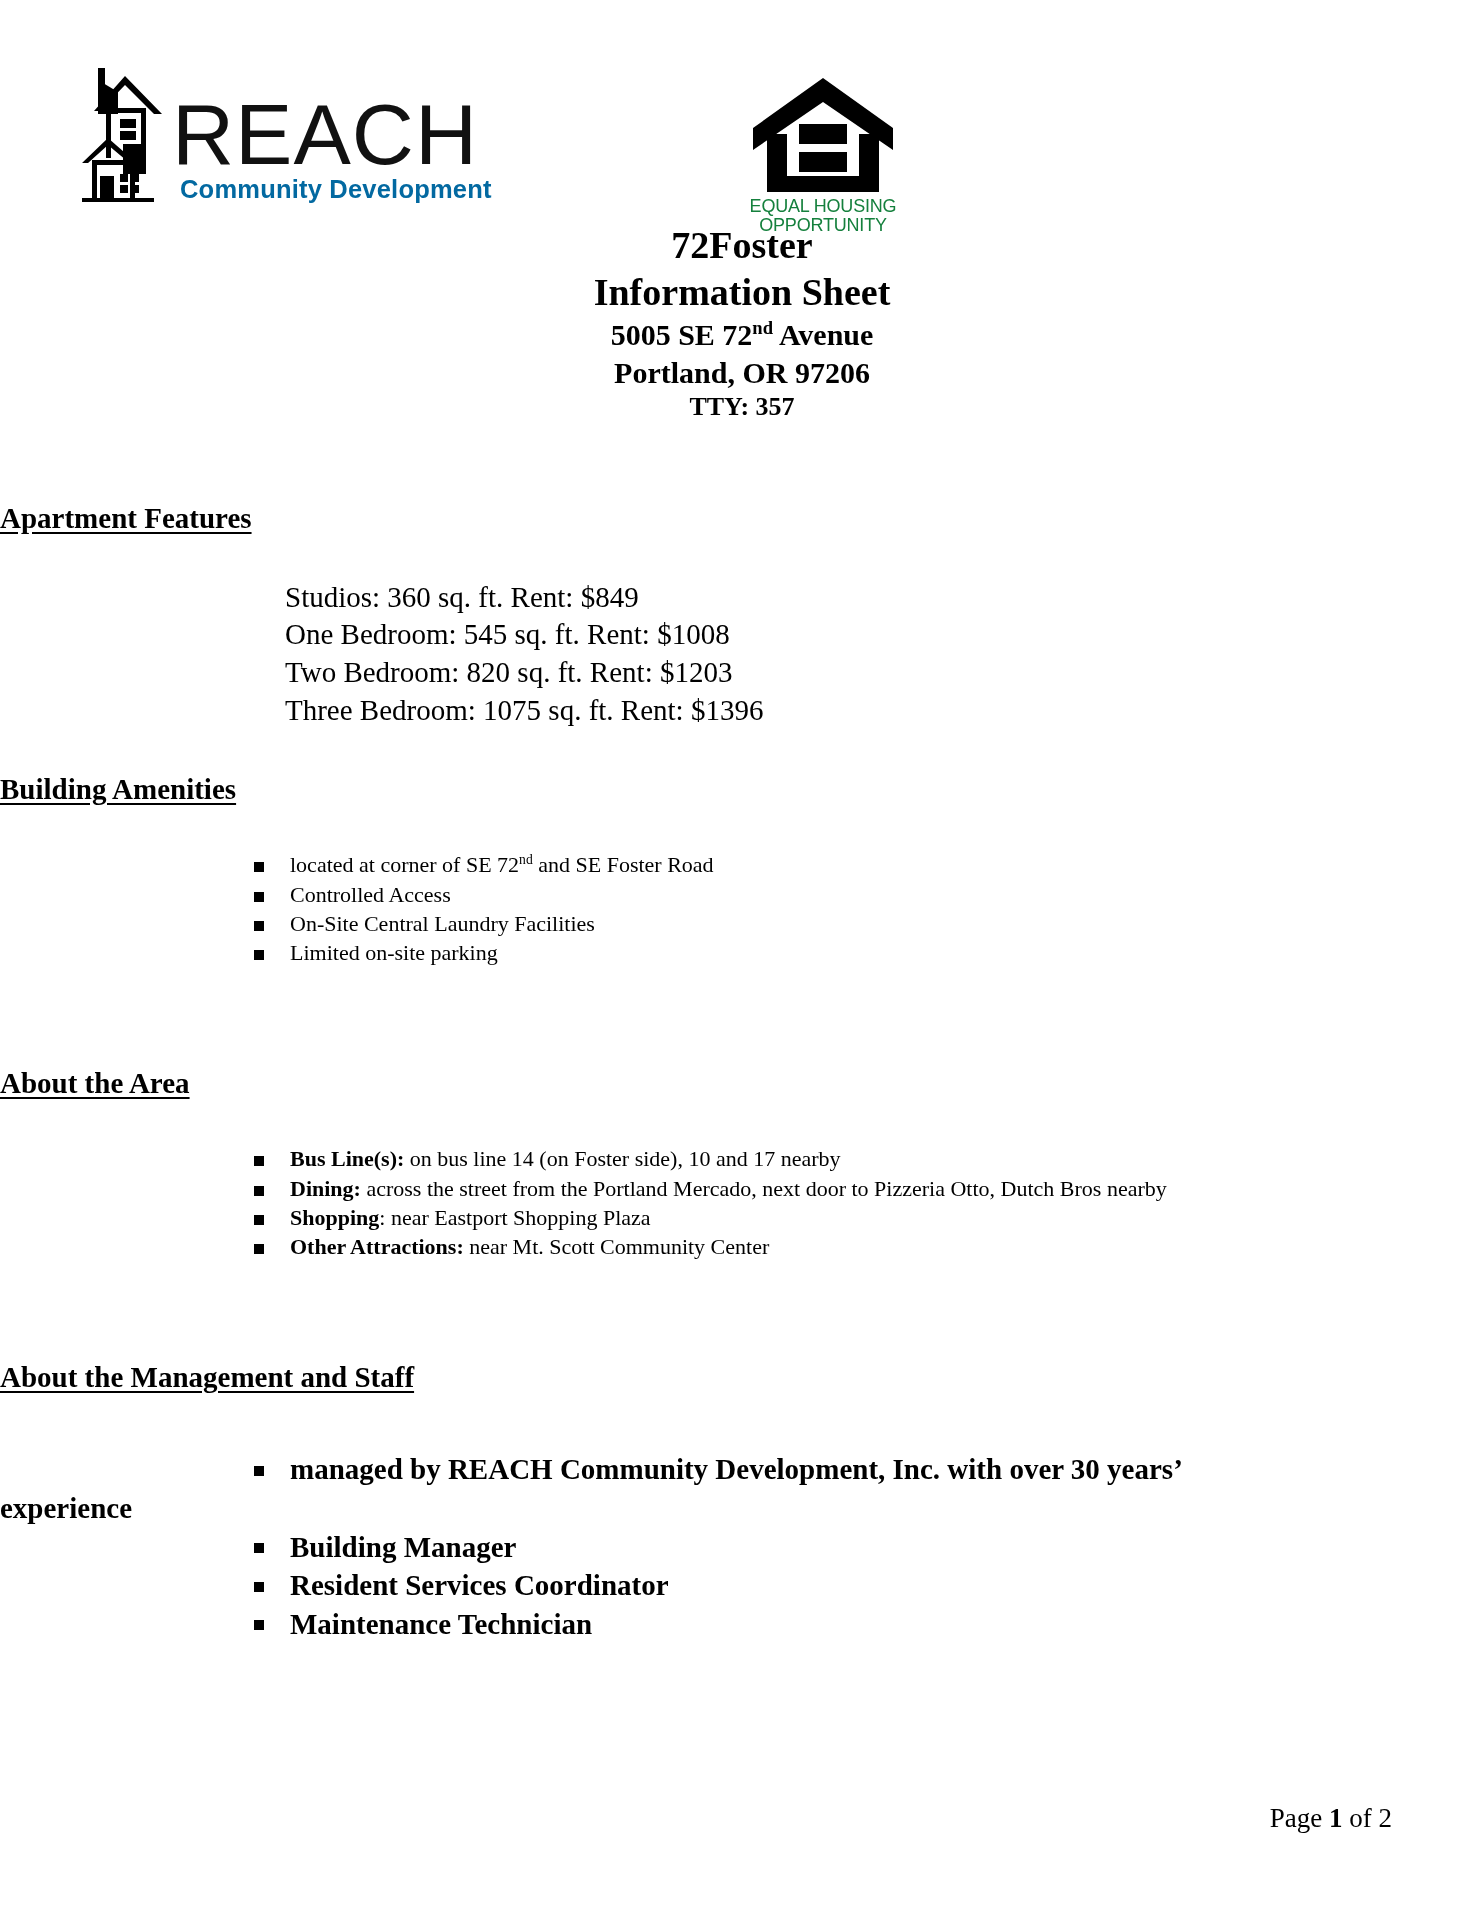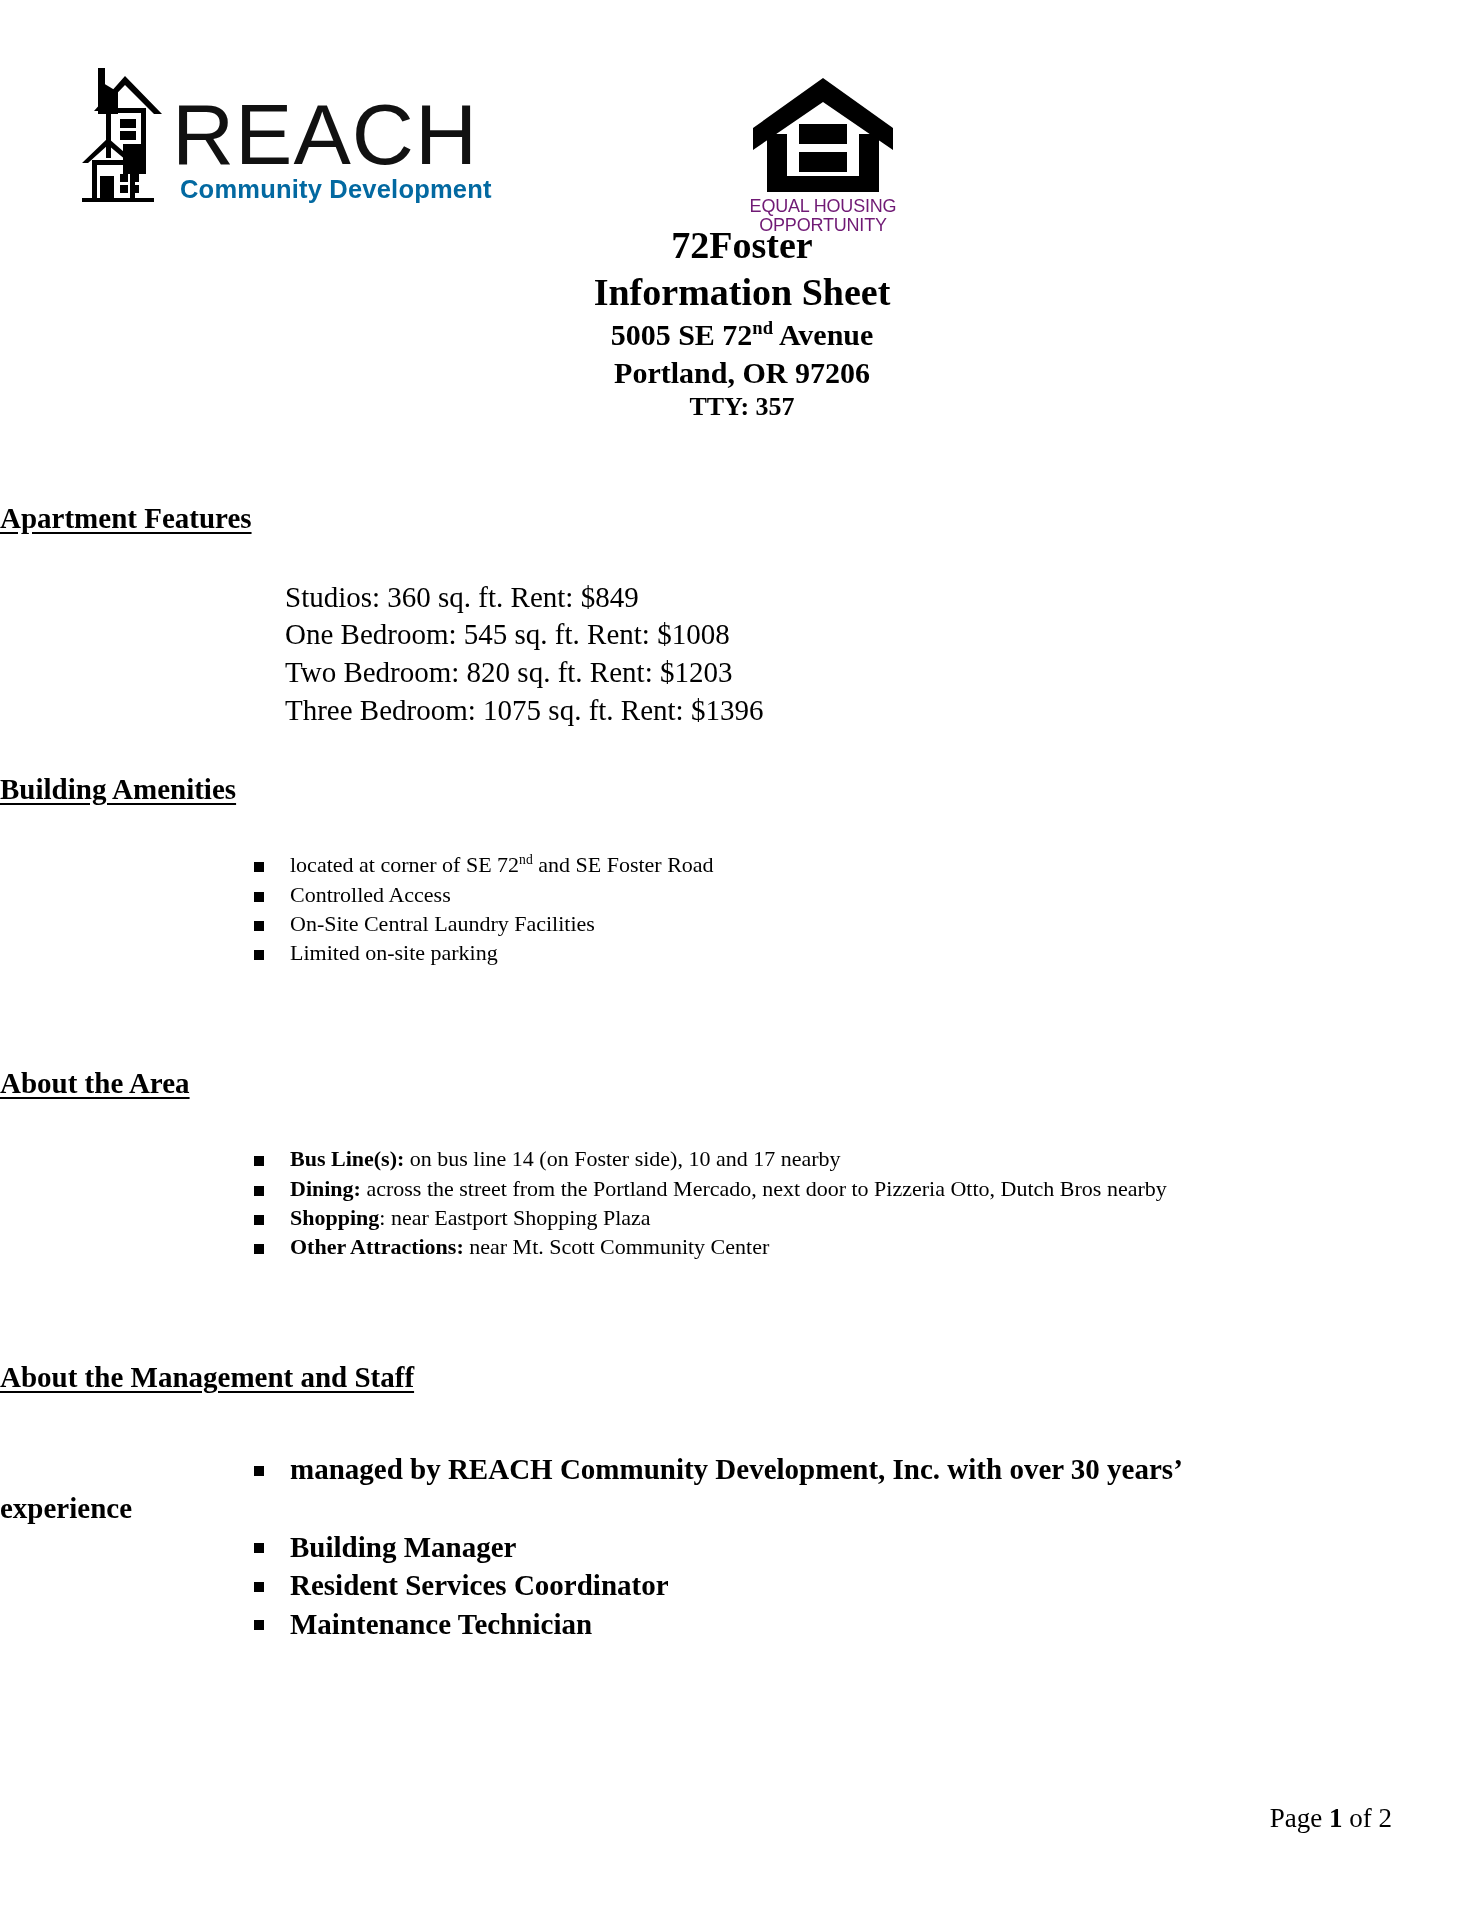--- a/index.html
+++ b/index.html
@@ -76,21 +76,21 @@
     height: 124px;
     display: block;
     margin: 0 auto;
   }
   .eho-caption {
     font-family: "Liberation Sans", "DejaVu Sans", sans-serif;
     font-size: 18px;
     line-height: 1.02;
     letter-spacing: -0.2px;
     margin-top: 1px;
-    color: #701a75;
+    color: #15803d;
     white-space: pre-line;
   }
 
   
   .title-block {
     text-align: center;
     margin-top: 2px;
   }
   .doc-title-1 {
     font-size: 38px;

